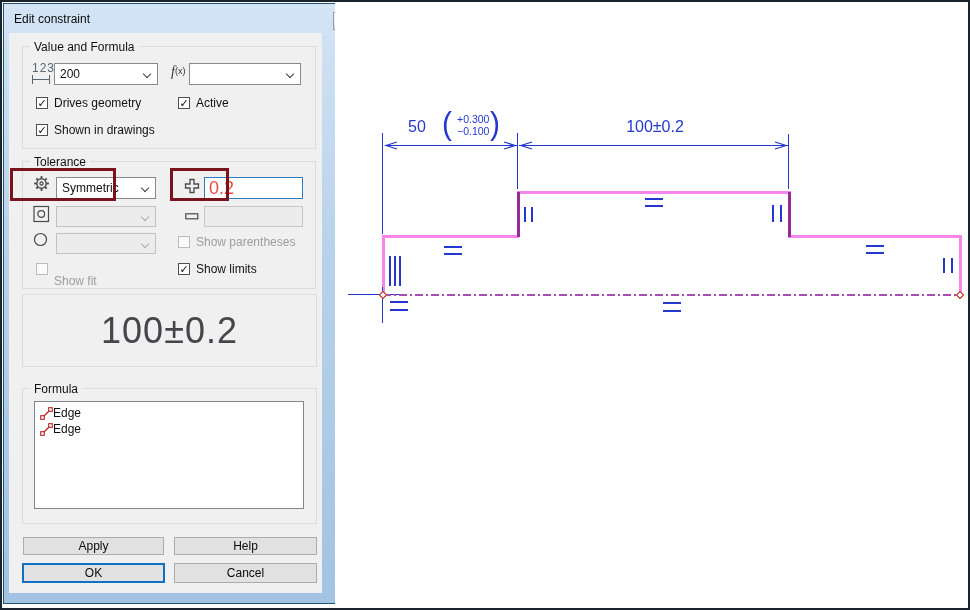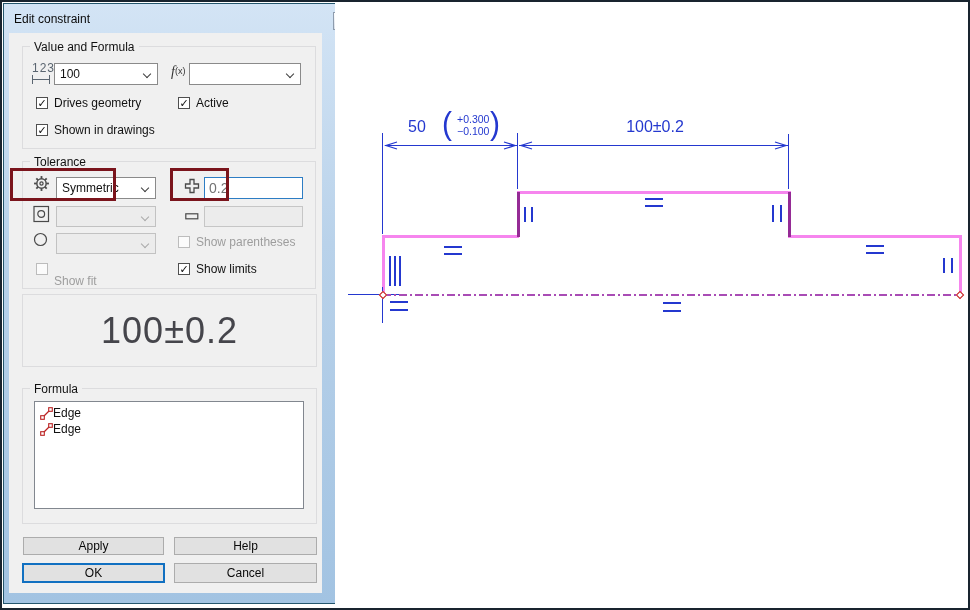--- a/index.html
+++ b/index.html
@@ -23,22 +23,22 @@
                  font-size:12px; color:#111; white-space:nowrap; }
 
   .combo { position:absolute; height:22px; background:#fff; border:1px solid #8a8a8a;
            font-size:12px; color:#111; padding:3px 18px 0 5px; }
   .combo .chev { position:absolute; right:7px; top:7px; width:6px; height:6px;
                  border-right:1.6px solid #3e3e3e; border-bottom:1.6px solid #3e3e3e;
                  transform:rotate(45deg); }
   .combo.disabled { background:#ececec; border-color:#c2c2c2; }
   .combo.disabled .chev { border-color:#a9a9a9; }
 
-  .tinput { position:absolute; background:#fff; border:1px solid #8a8a8a; font-size:14px;
-            padding:8px 4px; color:#737373; font-family:"Liberation Sans",sans-serif; }
+  .tinput { position:absolute; background:#fff; border:1px solid #8a8a8a; font-size:18px;
+            padding:8px 4px; color:#ef4444; font-family:"Liberation Sans",sans-serif; }
   .tinput.focused { border:1px solid #2d7dc4; }
   .tinput.disabled { background:#ececec; border-color:#c6c6c6; }
 
   .cb { position:absolute; width:12px; height:12px; background:#fff; border:1px solid #4f4f4f;
         font-size:11px; line-height:10px; text-align:center; color:#0a0a0a; }
   .cb.disabled { border-color:#bcbcbc; background:#fbfbfb; }
   .cb-label { position:absolute; font-size:12px; color:#111; white-space:nowrap;text-align:center; }
   .cb-label.disabled { color:#9d9d9d; }
 
   .hl-box { position:absolute; border:3px solid #7a141c; z-index:5; }
@@ -98,21 +98,21 @@
     <div class="client">
 
       <div class="group" style="left:13px;top:13px;width:294px;height:103px;">
         <span class="group-label">Value and Formula</span>
       </div>
       <div class="icon" style="left:23px;top:28px;">
         <span class="i123-text">123</span>
         <span class="i123-bracket"></span>
       </div>
       <div class="combo" style="left:45px;top:30px;width:104px;">
-        <span>100</span>
+        <span>200</span>
         <span class="chev"></span>
       </div>
       <div class="abs" style="left:162px;top:31px;font-size:13px;color:#333;">
         <i style="font-family:'Liberation Serif',serif;font-size:14px;">f</i><span style="font-size:9px;vertical-align:2px;">(x)</span>
       </div>
       <div class="combo" style="left:180px;top:30px;width:112px;">
         <span></span>
         <span class="chev"></span>
       </div>
       <div class="cb" style="left:27px;top:64px;">

